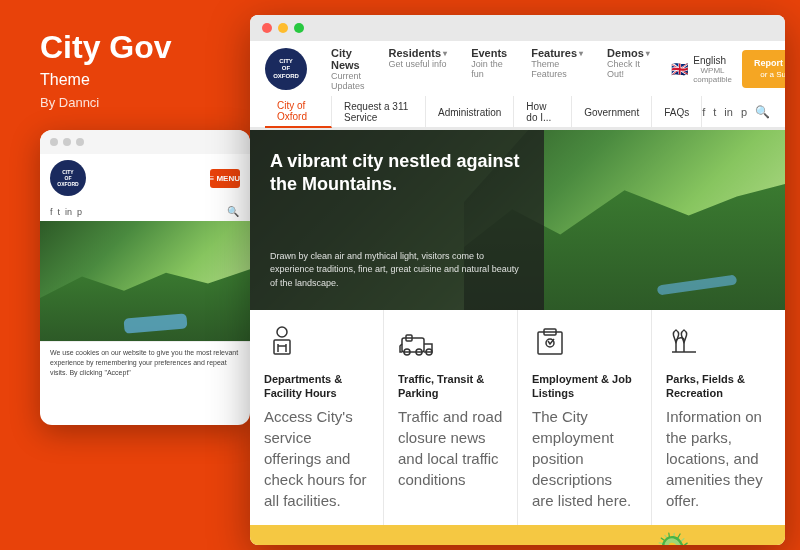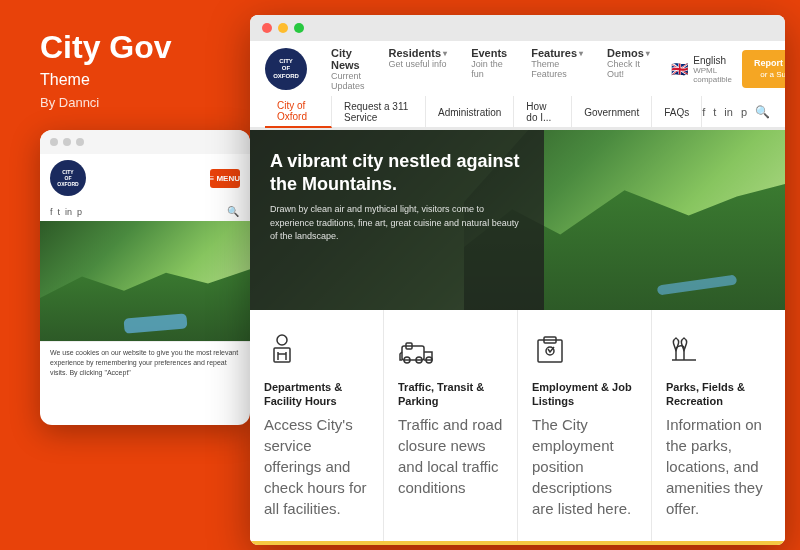--- a/index.html
+++ b/index.html
@@ -267,20 +267,21 @@
       font-size: 14px;
     }
 
     .nav-lang-text {
       font-size: 10px;
     }
 
     .nav-lang-sub {
       font-size: 8px;
       color: #888;
+      text-align: center;
     }
 
     .report-btn {
       background: #f5a623;
       color: #fff;
       font-size: 9px;
       font-weight: 700;
       padding: 8px 12px;
       border-radius: 4px;
       text-align: center;
@@ -342,21 +343,21 @@
 
     .hero-overlay {
       position: absolute;
       left: 0;
       top: 0;
       width: 55%;
       height: 100%;
       background: rgba(30, 30, 30, 0.75);
       display: flex;
       flex-direction: column;
-      justify-content: flex-start;
+      justify-content: space-between;
       padding: 20px 20px;
     }
 
     .hero-title {
       font-size: 18px;
       font-weight: 800;
       color: #fff;
       line-height: 1.25;
       margin-bottom: 8px;
     }
@@ -398,21 +399,21 @@
     }
 
     
     .services-row {
       display: flex;
       background: #f8f8f8;
     }
 
     .service-card {
       flex: 1;
-      padding: 22px 14px;
+      padding: 14px 14px;
       border-right: 1px solid #e8e8e8;
       background: #fff;
     }
 
     .service-card:last-child {
       border-right: none;
     }
 
     .service-icon {
       margin-bottom: 8px;

